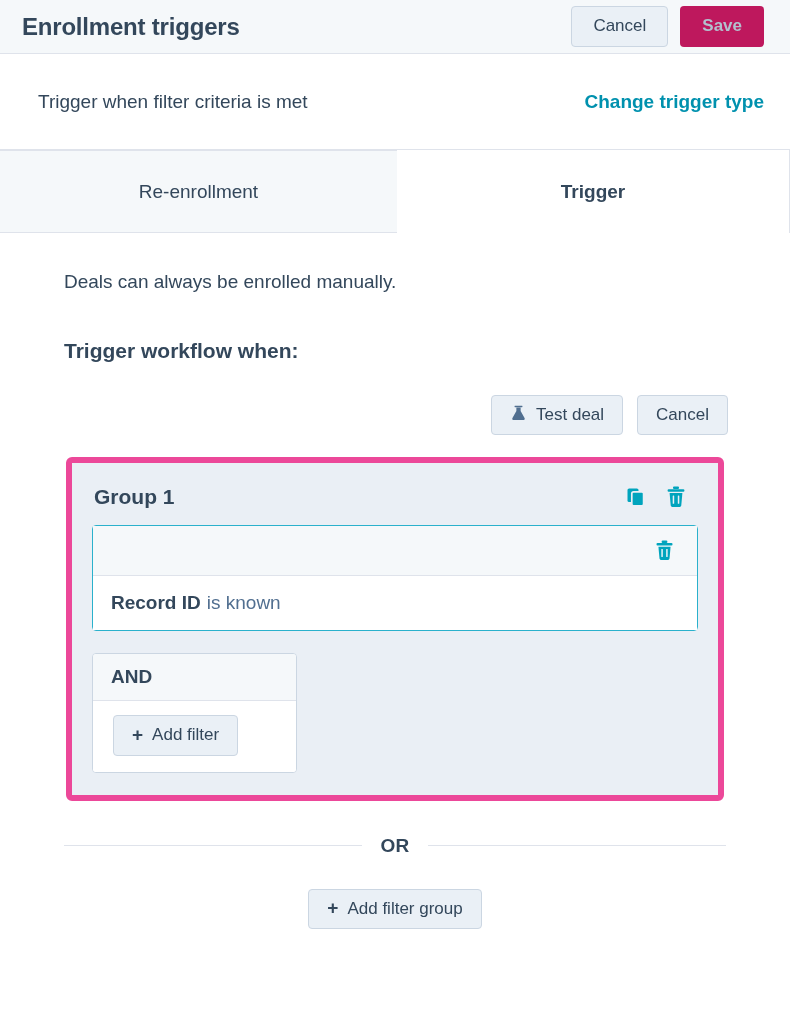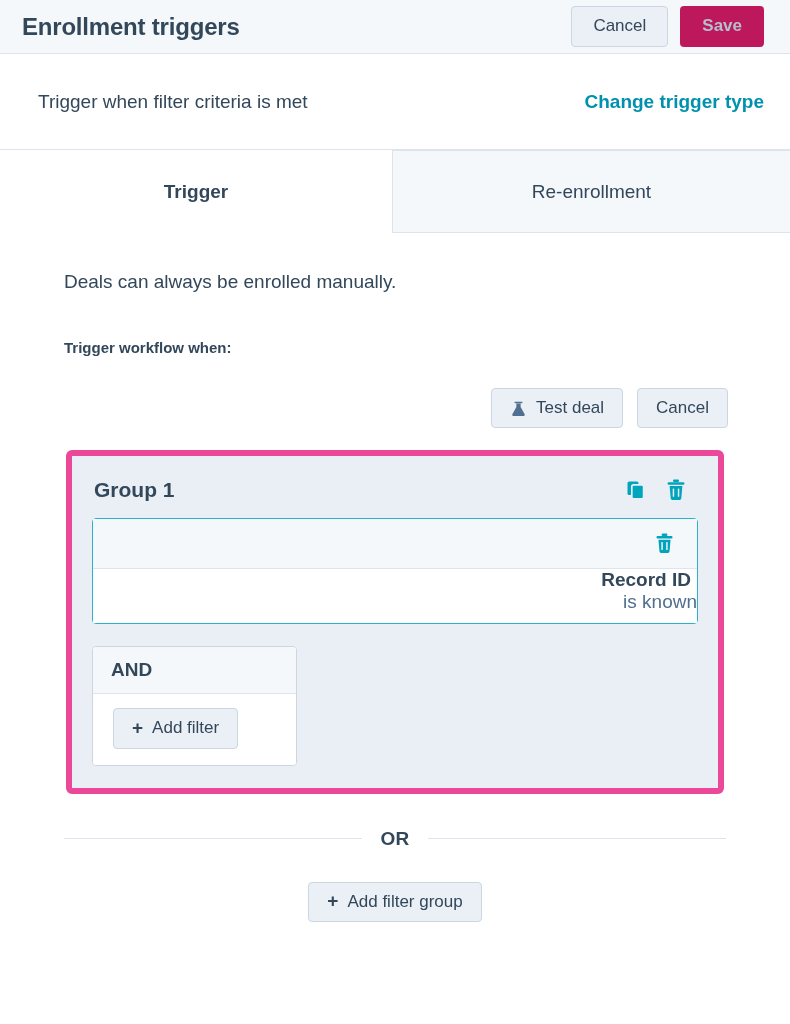--- a/index.html
+++ b/index.html
@@ -113,21 +113,21 @@
     padding: 0 38px 0 38px;
     background: #ffffff;
   }
   .note {
     font-size: 19px;
     color: #33475b;
     padding-top: 38px;
     margin: 0 0 0 26px;
   }
   .section-title {
-    font-size: 15px;
+    font-size: 21px;
     font-weight: bold;
     color: #33475b;
     margin: 46px 0 0 26px;
   }
 
   .action-row {
     display: flex;
     justify-content: flex-end;
     align-items: center;
     margin-top: 32px;
@@ -136,21 +136,21 @@
   .sm-btn {
     font-family: "Liberation Sans", sans-serif;
     font-size: 17px;
     background: #eaf0f6;
     border: 1px solid #cbd6e2;
     border-radius: 4px;
     color: #33475b;
     padding: 9px 18px;
     cursor: pointer;
     display: inline-flex;
-    align-items: flex-end;
+    align-items: flex-start;
     gap: 9px;
     white-space: nowrap;
     line-height: 1.2;
   }
   .sm-btn + .sm-btn { margin-left: 14px; }
   .flask-icon { display: inline-block; width: 17px; height: 17px; }
 
   
   .filter-group {
     margin: 22px 28px 0 28px;
@@ -191,25 +191,24 @@
     height: 50px;
     display: flex;
     align-items: center;
     justify-content: flex-end;
     padding-right: 13px;
   }
   .filter-card-body {
     background: #ffffff;
     height: 54px;
     display: flex;
-    align-items: flex-end;
+    align-items: center;
     padding-left: 18px;
     font-size: 19px;
     color: #516f90;
-    flex-direction: column;
   }
   .filter-card-body b {
     color: #33475b;
     font-weight: bold;
     margin-right: 6px;
   }
 
   .and-box {
     margin-top: 22px;
     width: 205px;
@@ -291,25 +290,25 @@
   <button class="hdr-btn cancel">Cancel</button>
   <button class="hdr-btn save">Save</button>
 </div>
 
 <div class="subheader">
   <div class="subheader-text">Trigger when filter criteria is met</div>
   <a class="change-link">Change trigger type</a>
 </div>
 
 <div class="tabs">
+  <div class="tab inactive">
+    <span>Re-enrollment</span>
+  </div>
   <div class="tab active">
     <span>Trigger</span>
-  </div>
-  <div class="tab inactive">
-    <span>Re-enrollment</span>
   </div>
 </div>
 
 <div class="body-area">
 
   <p class="note">Deals can always be enrolled manually.</p>
 
   <div class="section-title">Trigger workflow when:</div>
 
   <div class="action-row">

